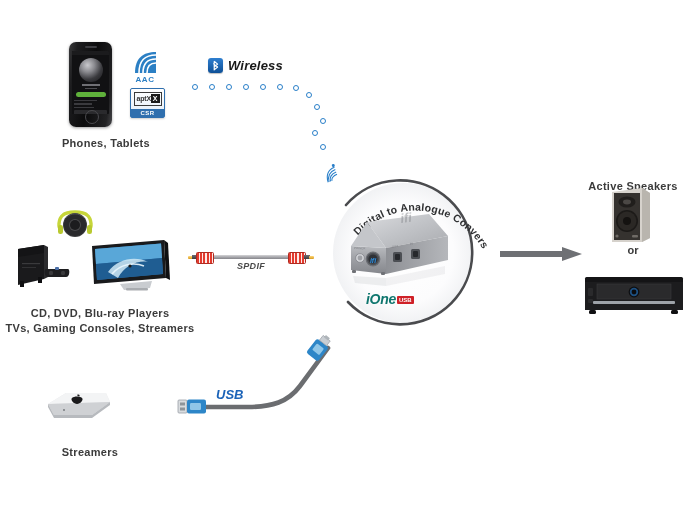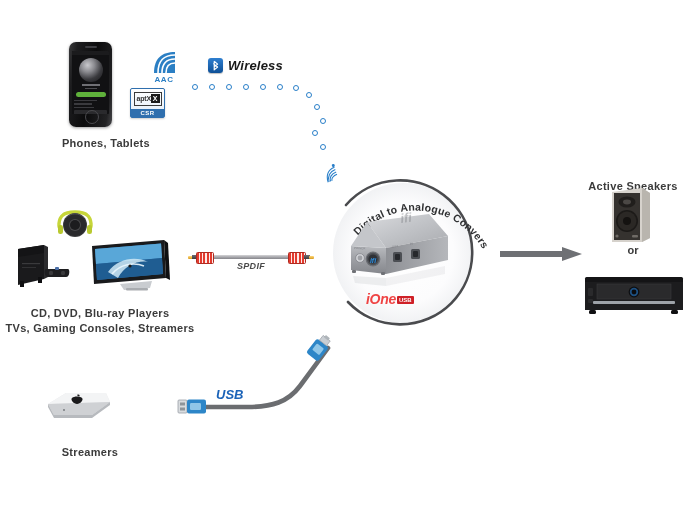--- a/index.html
+++ b/index.html
@@ -47,21 +47,21 @@
   .phone-home{
     position:absolute;left:50%;bottom:3px;margin-left:-6px;
     width:12px;height:12px;border:1px solid #4a4a4e;border-radius:50%;
   }
   .phone-spk{
     position:absolute;left:50%;top:4px;margin-left:-6px;width:12px;height:1.5px;
     background:#3d3d41;border-radius:1px;
   }
 
   
-  .aac{position:absolute;left:148px;top:50px;width:32px;height:34px;}
+  .aac{position:absolute;left:129px;top:50px;width:32px;height:34px;}
   .aac-txt{
     position:absolute;left:0;bottom:0;width:32px;text-align:center;
     font-size:8px;font-weight:bold;color:#2b7fc4;letter-spacing:.5px;
   }
   
   .aptx{
     position:absolute;left:130px;top:88px;width:33px;height:28px;
     background:linear-gradient(180deg,#ffffff 0%,#eef4fb 60%,#dbe8f6 100%);
     border:1px solid #2f6fae;border-radius:2px;
     box-shadow:0 1px 2px rgba(0,0,0,.2);
@@ -143,21 +143,21 @@
   .circle-ring{
     position:absolute;left:328px;top:178px;width:150px;height:150px;
   }
   .device{
     position:absolute;left:345px;top:212px;width:108px;height:84px;
   }
   .ione-logo{
     position:absolute;left:366px;top:290px;width:70px;height:14px;
   }
   .ione-word{
-    font-size:14px;font-weight:bold;font-style:italic;color:#ef4444;
+    font-size:14px;font-weight:bold;font-style:italic;color:#0f766e;
     letter-spacing:-.3px;font-family:"Liberation Sans",sans-serif;
   }
   .ione-badge{
     display:inline-block;background:#cf2027;color:#fff;font-size:6px;
     font-weight:bold;padding:1px 2px;border-radius:1px;vertical-align:middle;
     margin-left:1px;line-height:6px;
   }
 
   
   .ps4{position:absolute;left:14px;top:243px;width:62px;height:46px;}

